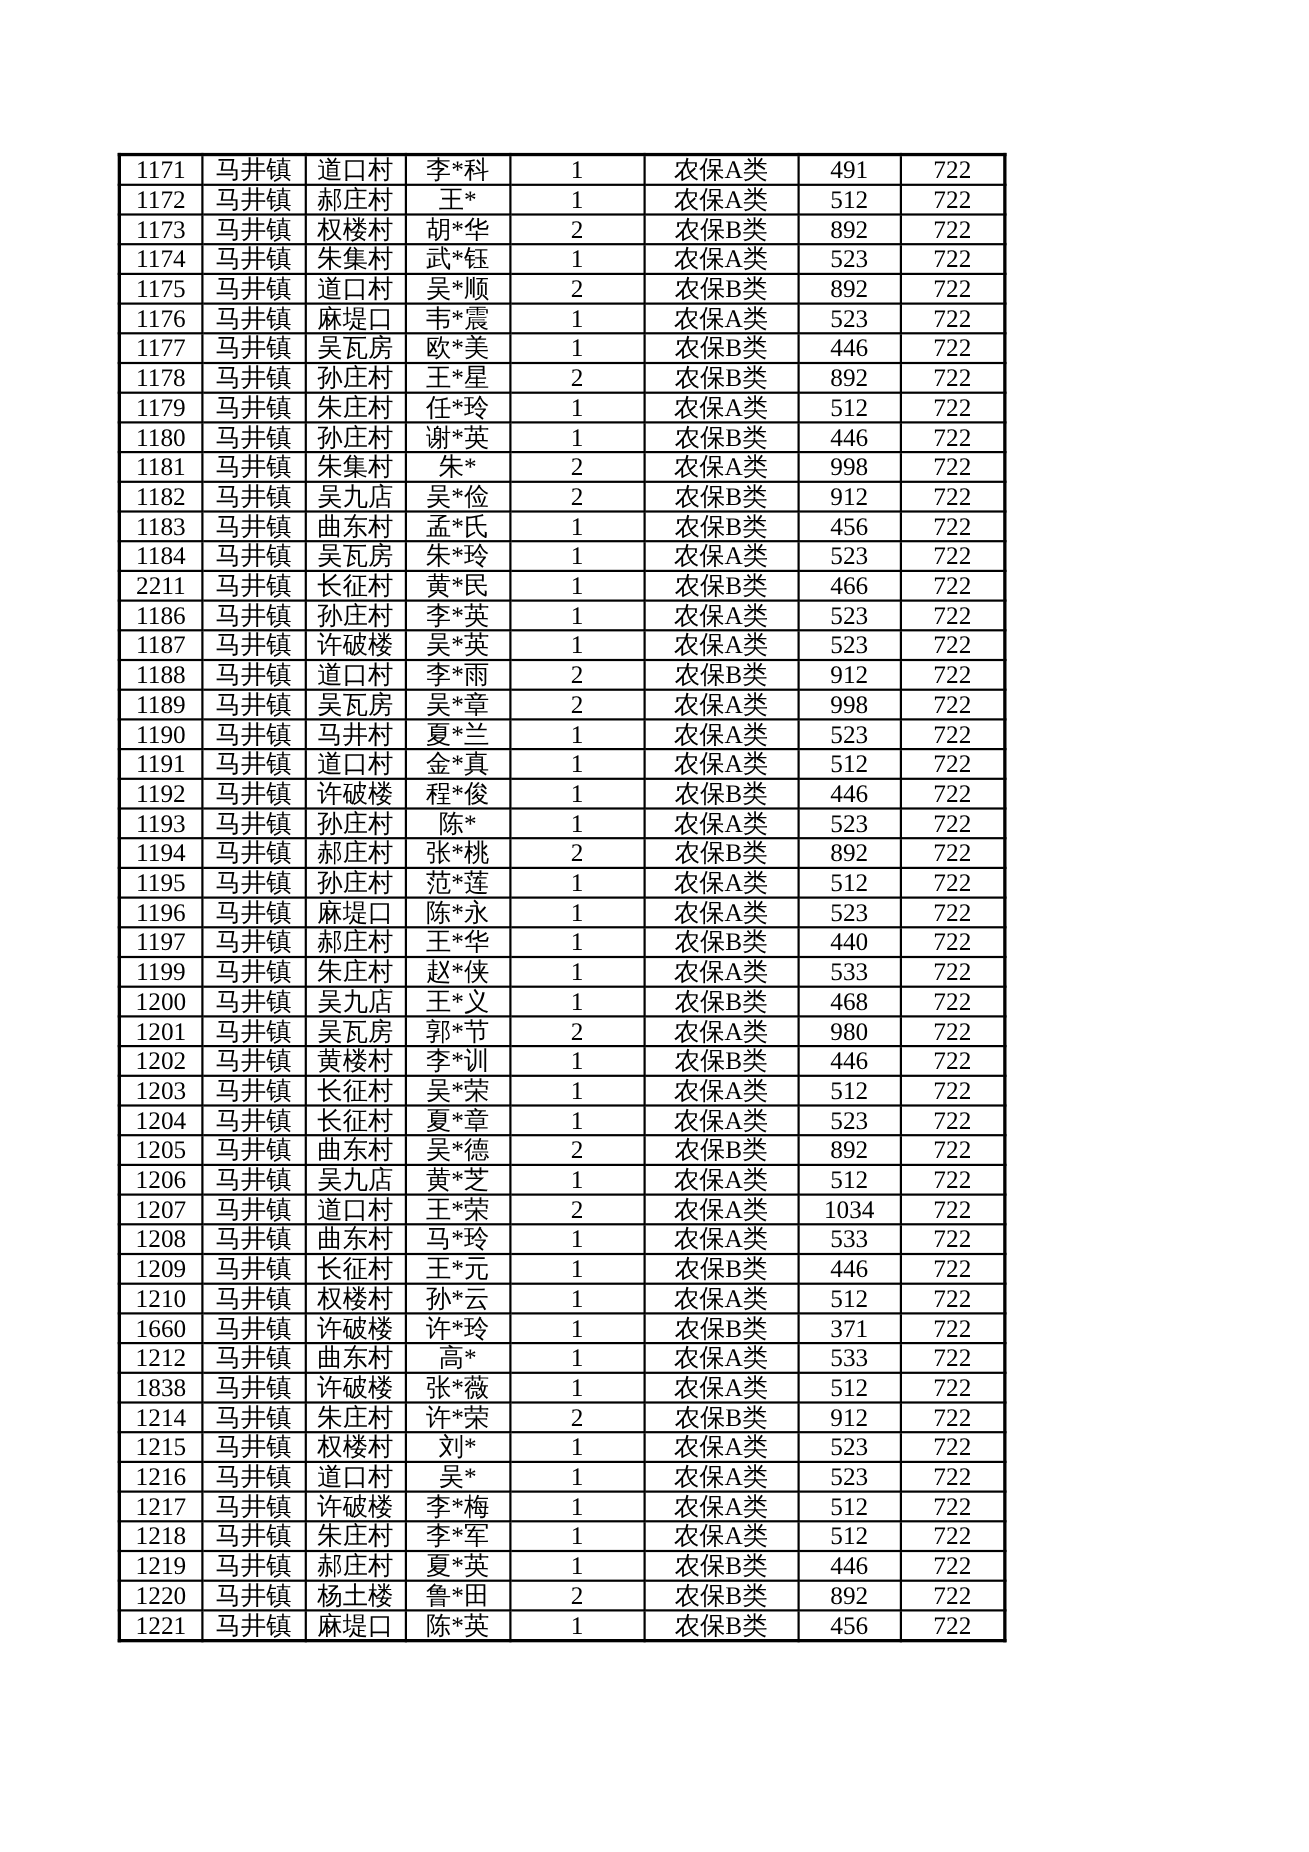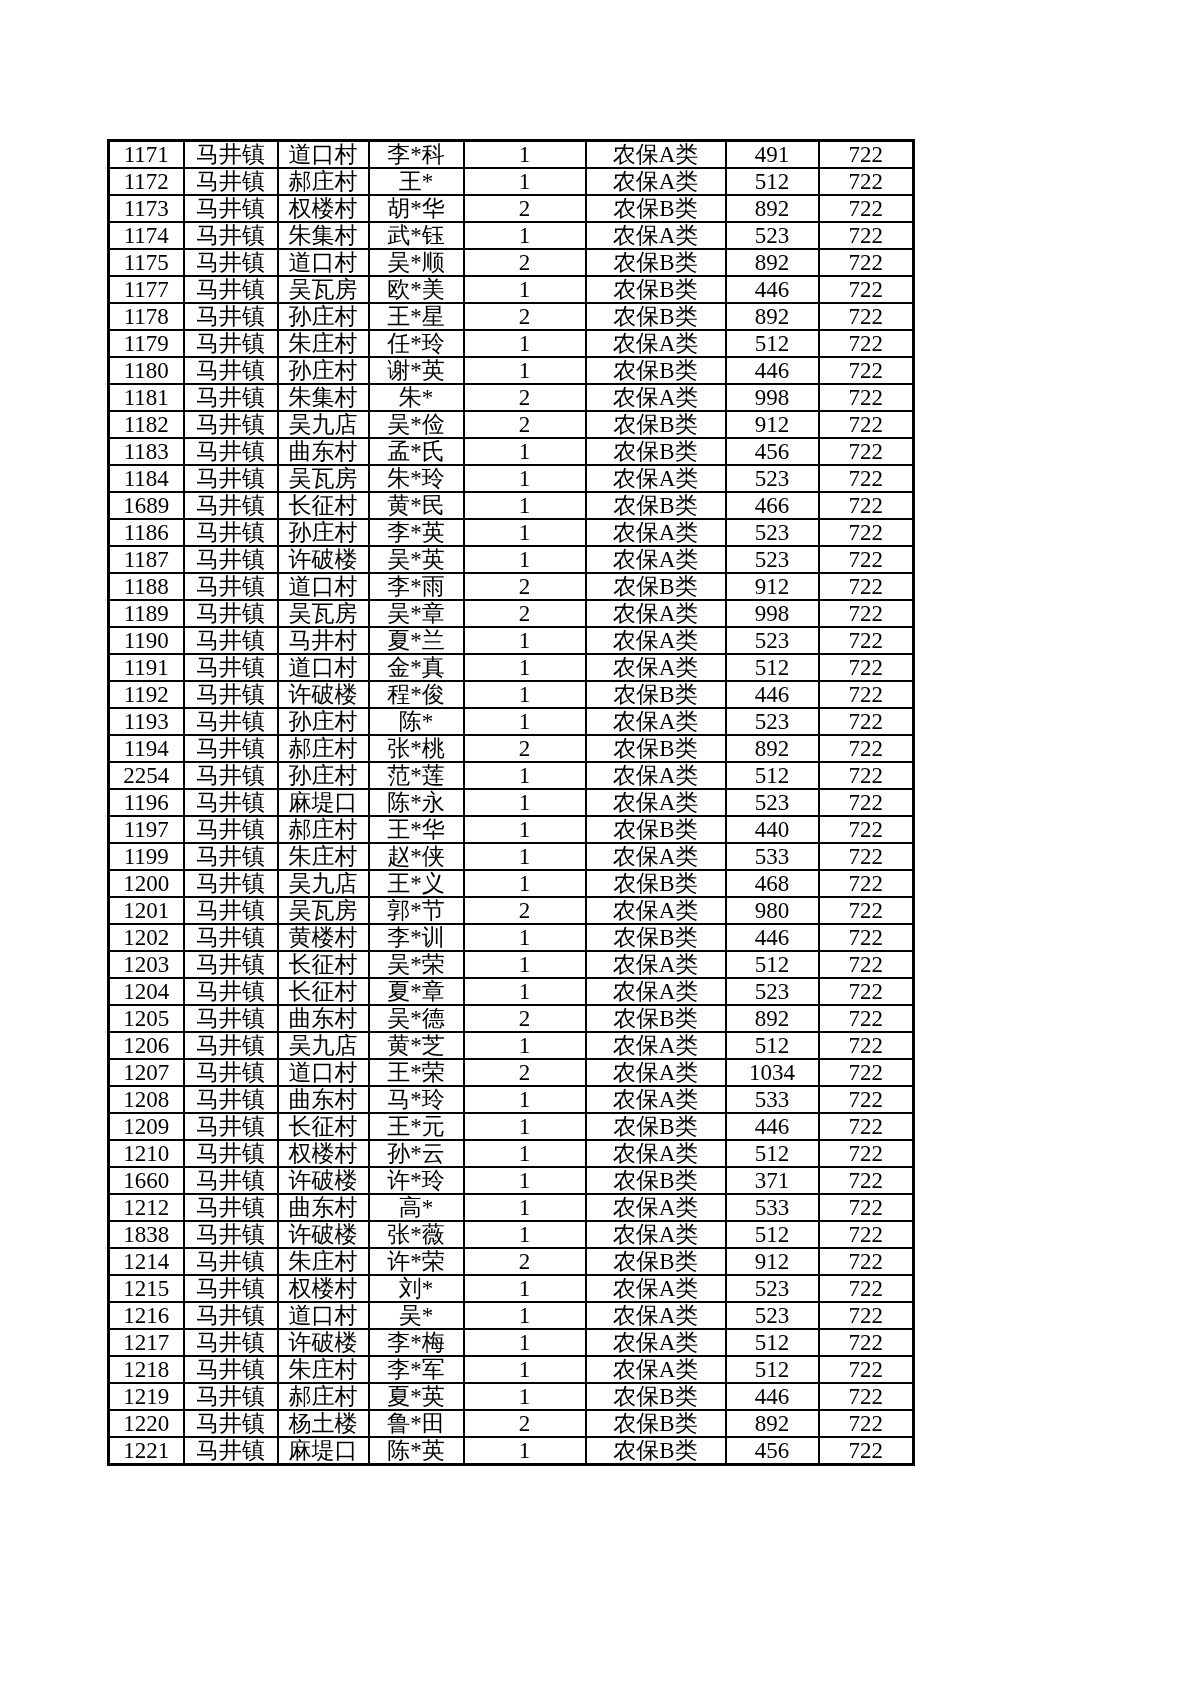--- a/index.html
+++ b/index.html
@@ -113,20 +113,30 @@
             <td>1175</td>
             <td>马井镇</td>
             <td>道口村</td>
             <td>吴*顺</td>
             <td>2</td>
             <td>农保B类</td>
             <td>892</td>
             <td>722</td>
           </tr>
           <tr>
+            <td>1176</td>
+            <td>马井镇</td>
+            <td>麻堤口</td>
+            <td>韦*震</td>
+            <td>1</td>
+            <td>农保A类</td>
+            <td>523</td>
+            <td>722</td>
+          </tr>
+          <tr>
             <td>1177</td>
             <td>马井镇</td>
             <td>吴瓦房</td>
             <td>欧*美</td>
             <td>1</td>
             <td>农保B类</td>
             <td>446</td>
             <td>722</td>
           </tr>
           <tr>
@@ -193,21 +203,21 @@
             <td>1184</td>
             <td>马井镇</td>
             <td>吴瓦房</td>
             <td>朱*玲</td>
             <td>1</td>
             <td>农保A类</td>
             <td>523</td>
             <td>722</td>
           </tr>
           <tr>
-            <td>1689</td>
+            <td>2211</td>
             <td>马井镇</td>
             <td>长征村</td>
             <td>黄*民</td>
             <td>1</td>
             <td>农保B类</td>
             <td>466</td>
             <td>722</td>
           </tr>
           <tr>
             <td>1186</td>
@@ -293,21 +303,21 @@
             <td>1194</td>
             <td>马井镇</td>
             <td>郝庄村</td>
             <td>张*桃</td>
             <td>2</td>
             <td>农保B类</td>
             <td>892</td>
             <td>722</td>
           </tr>
           <tr>
-            <td>2254</td>
+            <td>1195</td>
             <td>马井镇</td>
             <td>孙庄村</td>
             <td>范*莲</td>
             <td>1</td>
             <td>农保A类</td>
             <td>512</td>
             <td>722</td>
           </tr>
           <tr>
             <td>1196</td>

